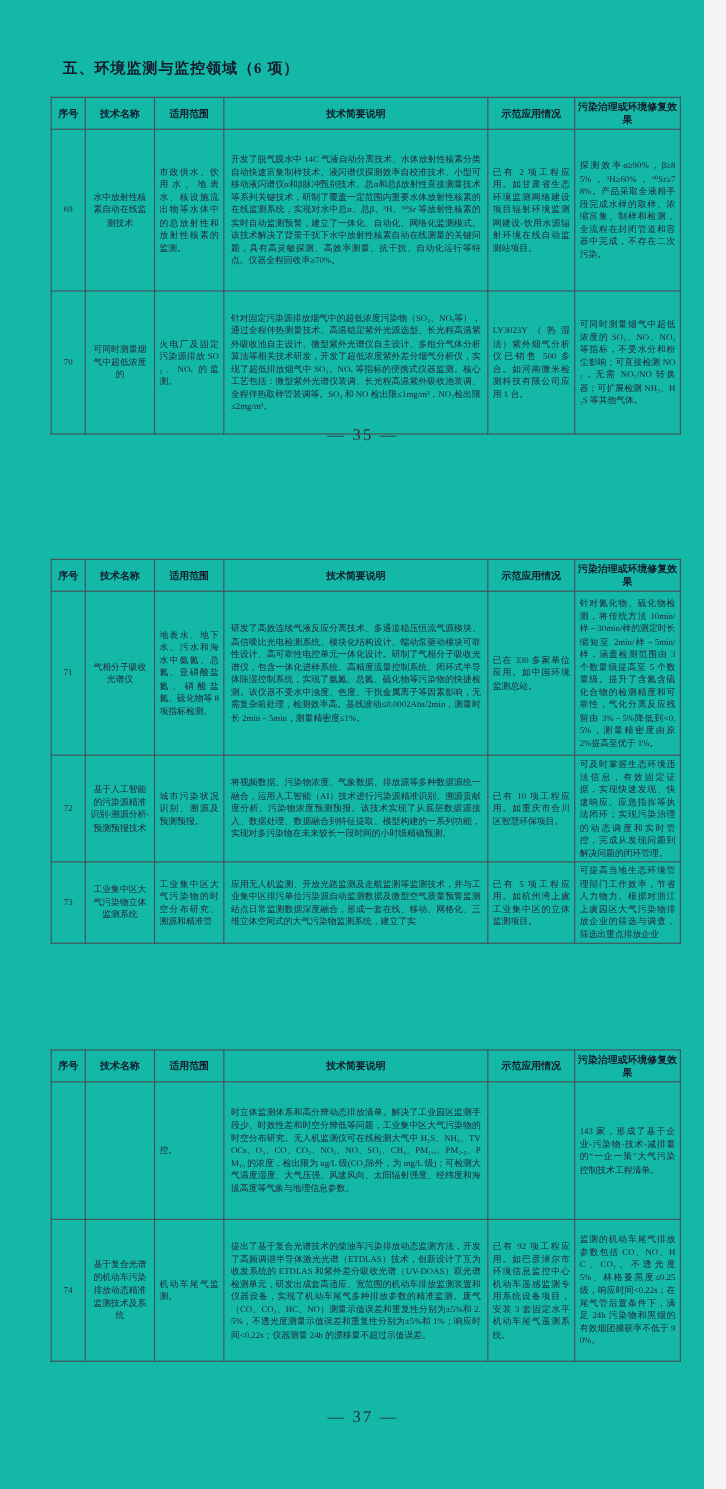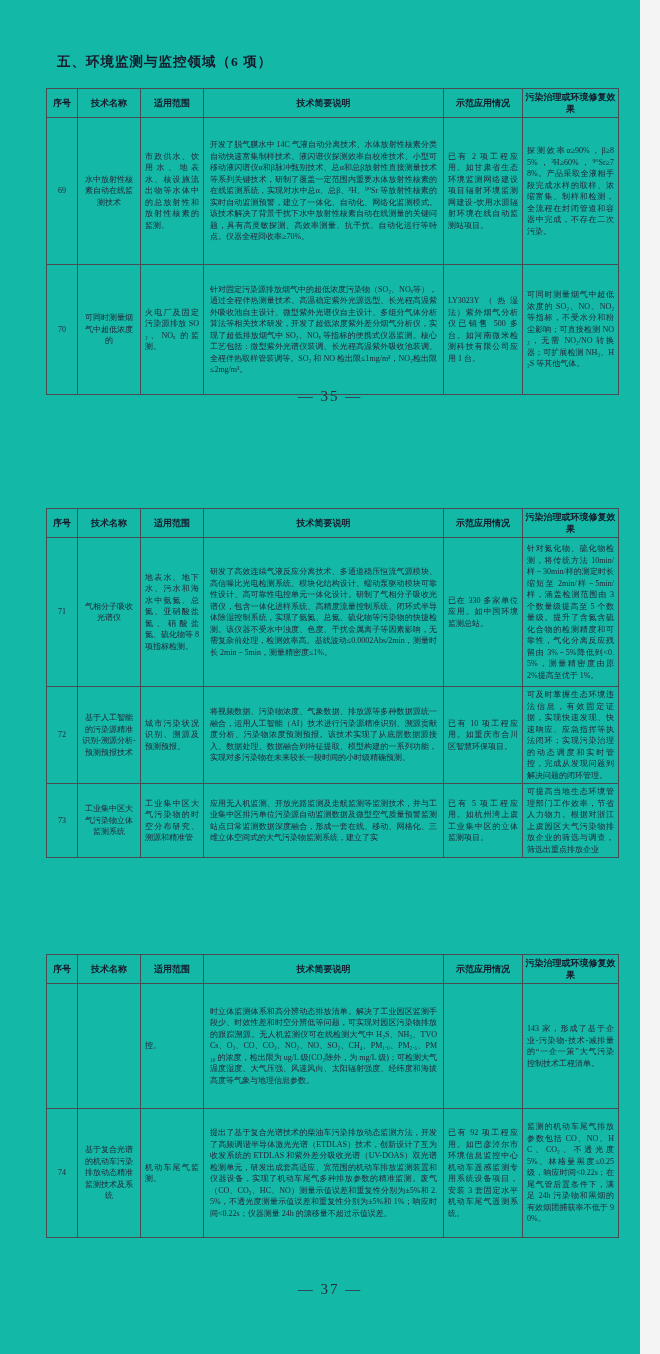--- a/index.html
+++ b/index.html
@@ -179,21 +179,21 @@
         <th>技术简要说明</th>
         <th>示范应用情况</th>
         <th>污染治理或环境修复效果</th>
       </tr>
     </thead>
     <tbody>
       <tr class="r0">
         <td class="cell-id"></td>
         <td class="cell-name"></td>
         <td class="cell-scope">控。</td>
-        <td class="cell-desc">时立体监测体系和高分辨动态排放清单。解决了工业园区监测手段少、时效性差和时空分辨低等问题，可实现对园区污染物排放的跟踪溯源。无人机监测仪可在线检测大气中 H₂S、NH₃、TVOCs、O₃、CO、CO₂、NO₂、NO、SO₂、CH₄、PM₁.₀、PM₂.₅、PM₁₀ 的浓度，检出限为 ug/L 级(CO₂除外，为 mg/L 级)；可检测大气温度湿度、大气压强、风速风向、太阳辐射强度、经纬度和海拔高度等气象与地理信息参数。</td>
+        <td class="cell-desc">时立体监测体系和高分辨动态排放清单。解决了工业园区监测手段少、时效性差和时空分辨低等问题，工业集中区大气污染物的时空分布研究。无人机监测仪可在线检测大气中 H₂S、NH₃、TVOCs、O₃、CO、CO₂、NO₂、NO、SO₂、CH₄、PM₁.₀、PM₂.₅、PM₁₀ 的浓度，检出限为 ug/L 级(CO₂除外，为 mg/L 级)；可检测大气温度湿度、大气压强、风速风向、太阳辐射强度、经纬度和海拔高度等气象与地理信息参数。</td>
         <td class="cell-app"></td>
         <td class="cell-effect">143 家，形成了基于企业-污染物-技术-减排量的“一企一策”大气污染控制技术工程清单。</td>
       </tr>
       <tr class="r1">
         <td class="cell-id">74</td>
         <td class="cell-name">基于复合光谱的机动车污染排放动态精准监测技术及系统</td>
         <td class="cell-scope">机动车尾气监测。</td>
         <td class="cell-desc">提出了基于复合光谱技术的柴油车污染排放动态监测方法，开发了高频调谐半导体激光光谱（ETDLAS）技术，创新设计了互为收发系统的 ETDLAS 和紫外差分吸收光谱（UV-DOAS）双光谱检测单元，研发出成套高适应、宽范围的机动车排放监测装置和仪器设备，实现了机动车尾气多种排放参数的精准监测。废气（CO、CO₂、HC、NO）测量示值误差和重复性分别为±5%和 2.5%，不透光度测量示值误差和重复性分别为±5%和 1%；响应时间&lt;0.22s；仪器测量 24h 的漂移量不超过示值误差。</td>
         <td class="cell-app">已有 92 项工程应用。如巴彦淖尔市环境信息监控中心机动车遥感监测专用系统设备项目，安装 3 套固定水平机动车尾气遥测系统。</td>
         <td class="cell-effect">监测的机动车尾气排放参数包括 CO、NO、HC、CO₂、不透光度 5%、林格曼黑度≤0.25 级，响应时间&lt;0.22s；在尾气管后置条件下，满足 24h 污染物和黑烟的有效烟团捕获率不低于 90%。</td>

